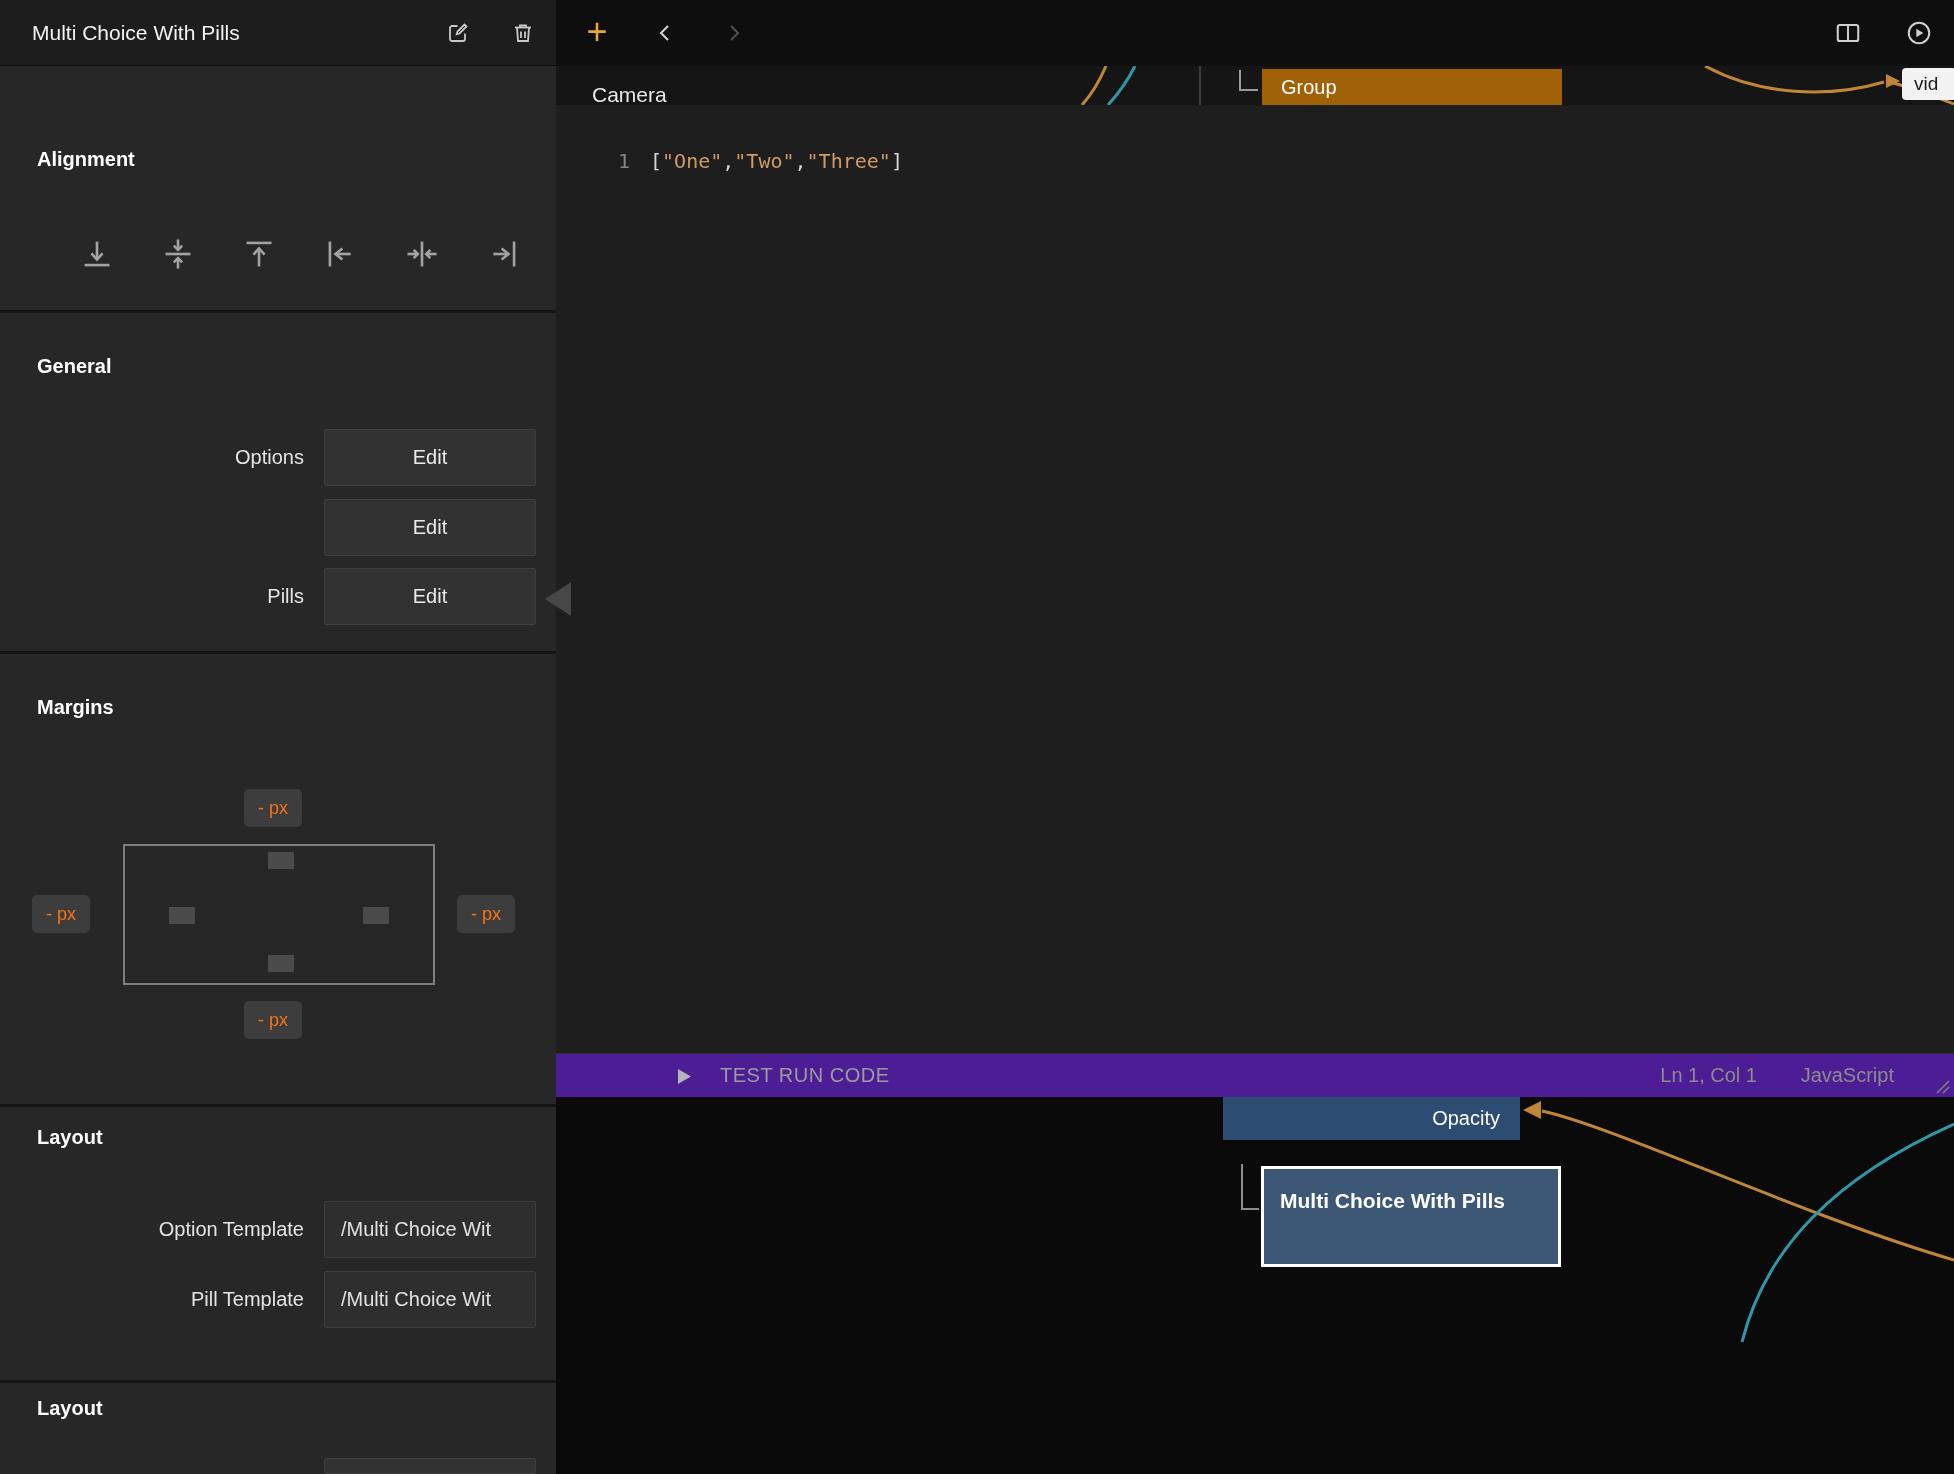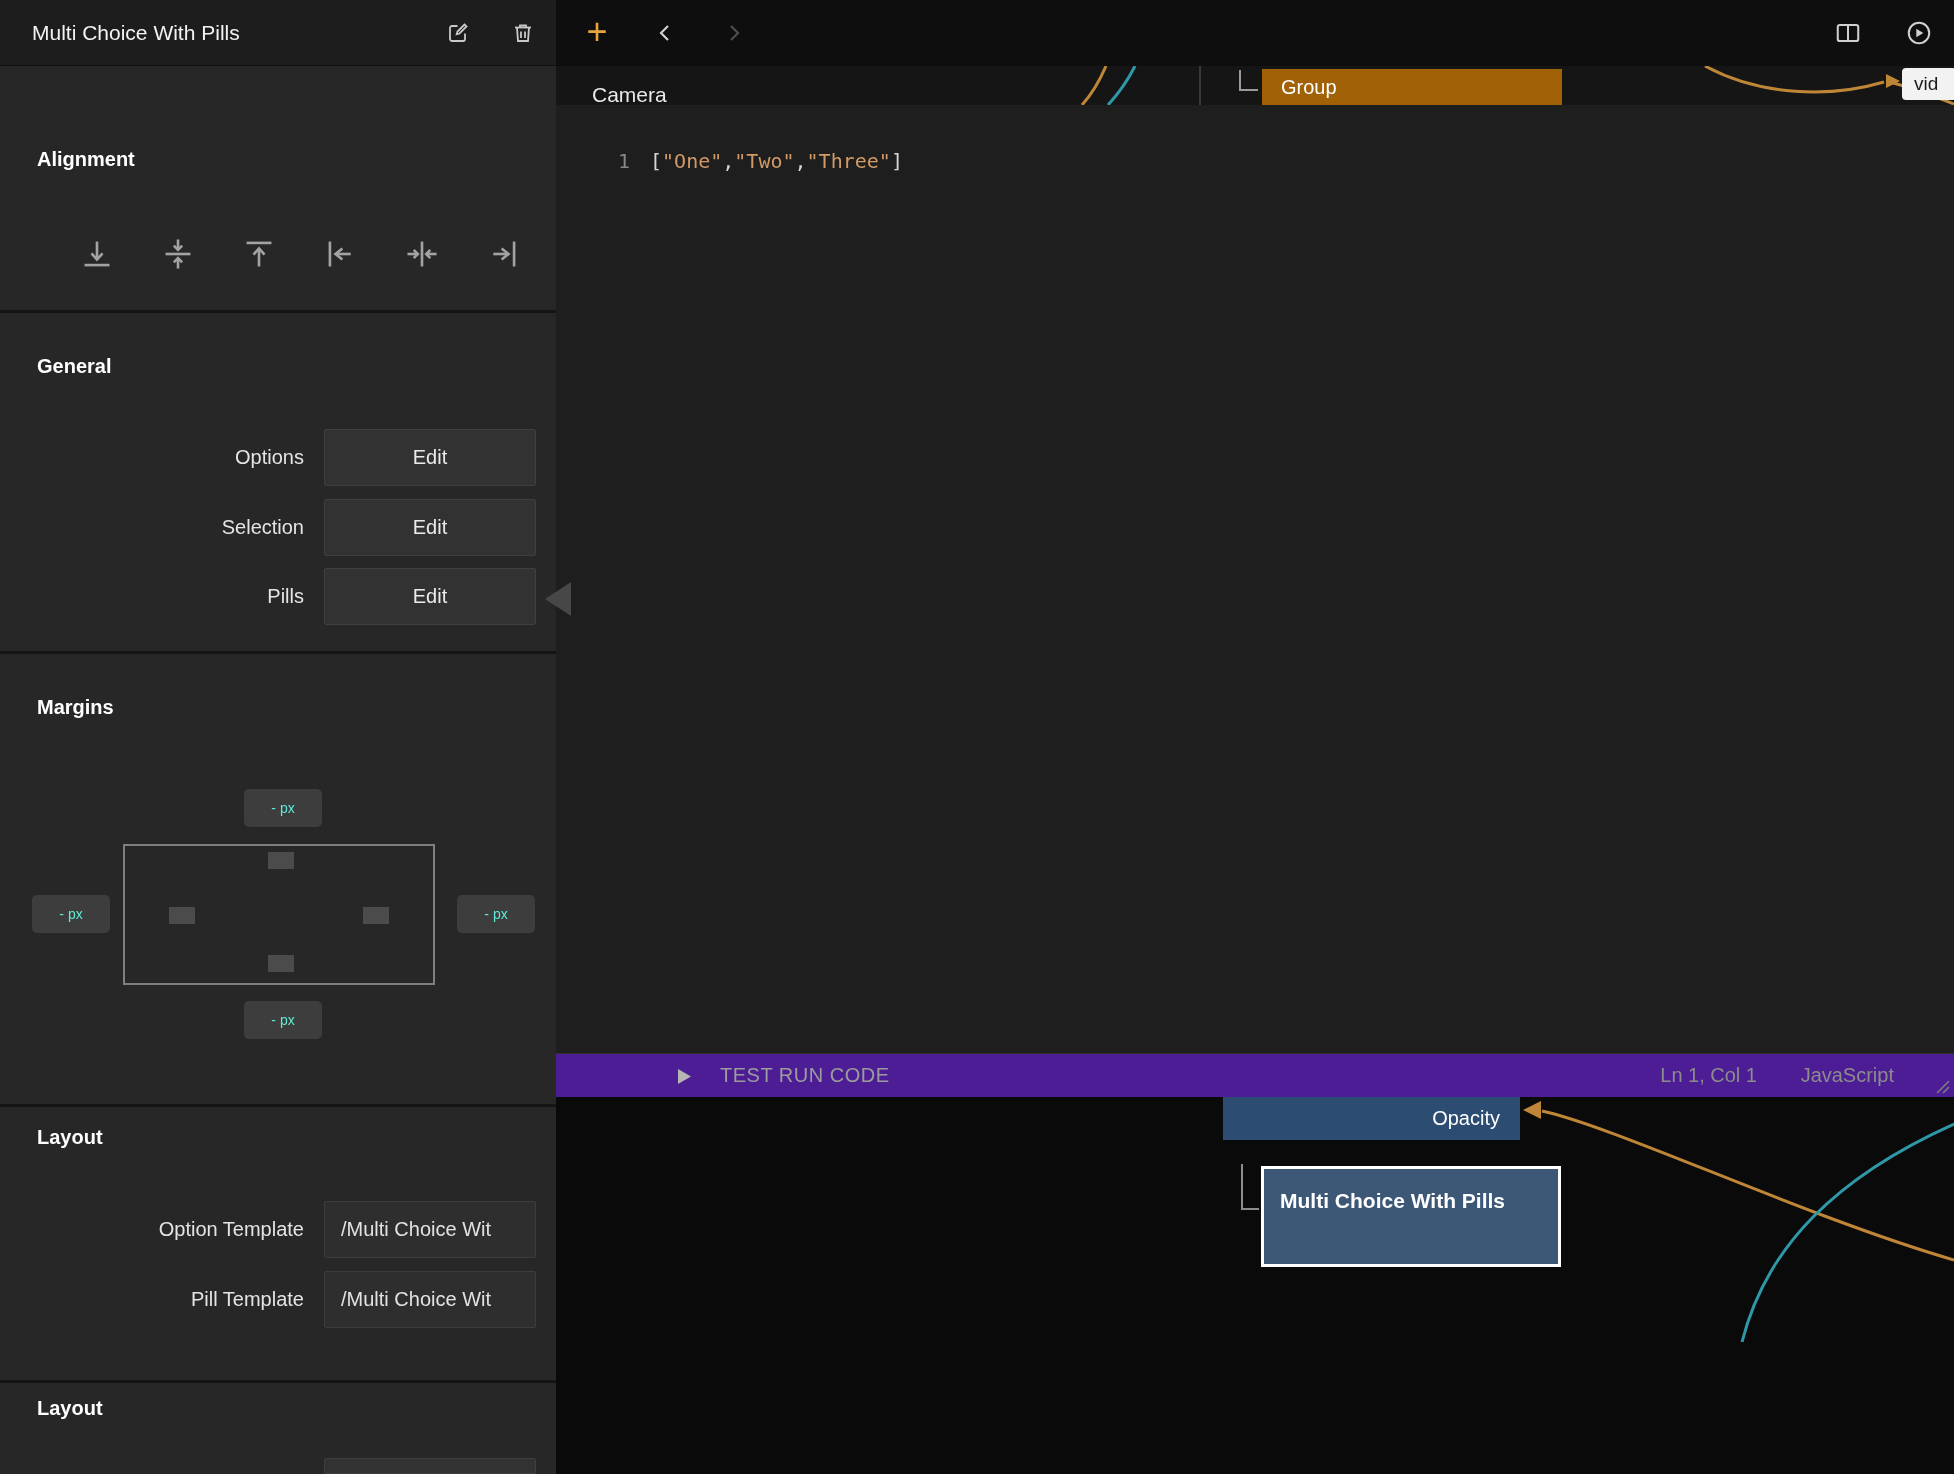--- a/index.html
+++ b/index.html
@@ -15,21 +15,21 @@
   .section{position:absolute;left:0;width:556px;background:#272727;border-bottom:3px solid #151515;box-sizing:border-box;}
   .sec-heading{position:absolute;left:37px;font-size:20px;font-weight:bold;color:#ffffff;}
   .align-row{position:absolute;left:75px;right:31px;top:166px;display:flex;justify-content:space-between;}
   .align-ic{width:44px;height:44px;color:#a3a3a3;cursor:pointer;display:flex;align-items:center;justify-content:center;}
   .prop-row{position:absolute;left:0;width:556px;height:57px;}
   .prop-label{position:absolute;left:0;top:0;width:304px;height:57px;line-height:57px;text-align:right;font-size:20px;color:#e4e4e4;}
   .btn{position:absolute;left:324px;top:0;width:212px;height:57px;background:#323232;border:1px solid #3f3f3f;box-sizing:border-box;
        color:#ebebeb;font-size:20px;display:flex;align-items:center;justify-content:center;cursor:pointer;border-radius:2px;}
   .valbox{position:absolute;left:324px;top:0;width:212px;height:57px;background:#2e2e2e;border:1px solid #3c3c3c;box-sizing:border-box;
        color:#e2e2e2;font-size:20px;display:flex;align-items:center;padding:0 16px;overflow:hidden;white-space:nowrap;cursor:pointer;border-radius:2px;}
-  .pxbtn{position:absolute;width:78px;height:38px;background:#3d3d3d;border-radius:5px;color:#5eead4;font-size:14px;
+  .pxbtn{position:absolute;width:58px;height:38px;background:#3d3d3d;border-radius:5px;color:#f97316;font-size:18px;
        display:flex;align-items:center;justify-content:center;cursor:pointer;}
   .mbox{position:absolute;left:123px;top:190px;width:312px;height:141px;border:2px solid #7f7f7f;box-sizing:border-box;}
   .handle{position:absolute;width:26px;height:17px;background:#4b4b4b;}
   .notch{position:absolute;left:545px;top:582px;width:0;height:0;z-index:30;
          border-top:17px solid transparent;border-bottom:17px solid transparent;border-right:26px solid #474747;}
 
   
   .main{position:absolute;left:556px;top:0;width:1398px;height:1474px;background:#0b0b0b;}
   .topbar{position:absolute;left:0;top:0;width:1398px;height:66px;background:#0e0e0e;}
   .plus{position:absolute;left:22px;top:11px;width:38px;text-align:center;font-size:36px;font-weight:400;color:#e8a33f;cursor:pointer;line-height:42px;}
@@ -133,21 +133,20 @@
       </div>
     </section>
 
     <section class="section" style="top:313px;height:341px;">
       <h3 class="sec-heading" style="top:42px;margin:0;">General</h3>
       <div class="prop-row" style="top:116px;">
         <span class="prop-label">Options</span>
         <span class="btn">Edit</span>
       </div>
       <div class="prop-row" style="top:186px;">
-        <span class="prop-label">Selection</span>
         <span class="btn">Edit</span>
       </div>
       <div class="prop-row" style="top:255px;">
         <span class="prop-label">Pills</span>
         <span class="btn">Edit</span>
       </div>
     </section>
 
     <section class="section" style="top:654px;height:453px;">
       <h3 class="sec-heading" style="top:42px;margin:0;">Margins</h3>

